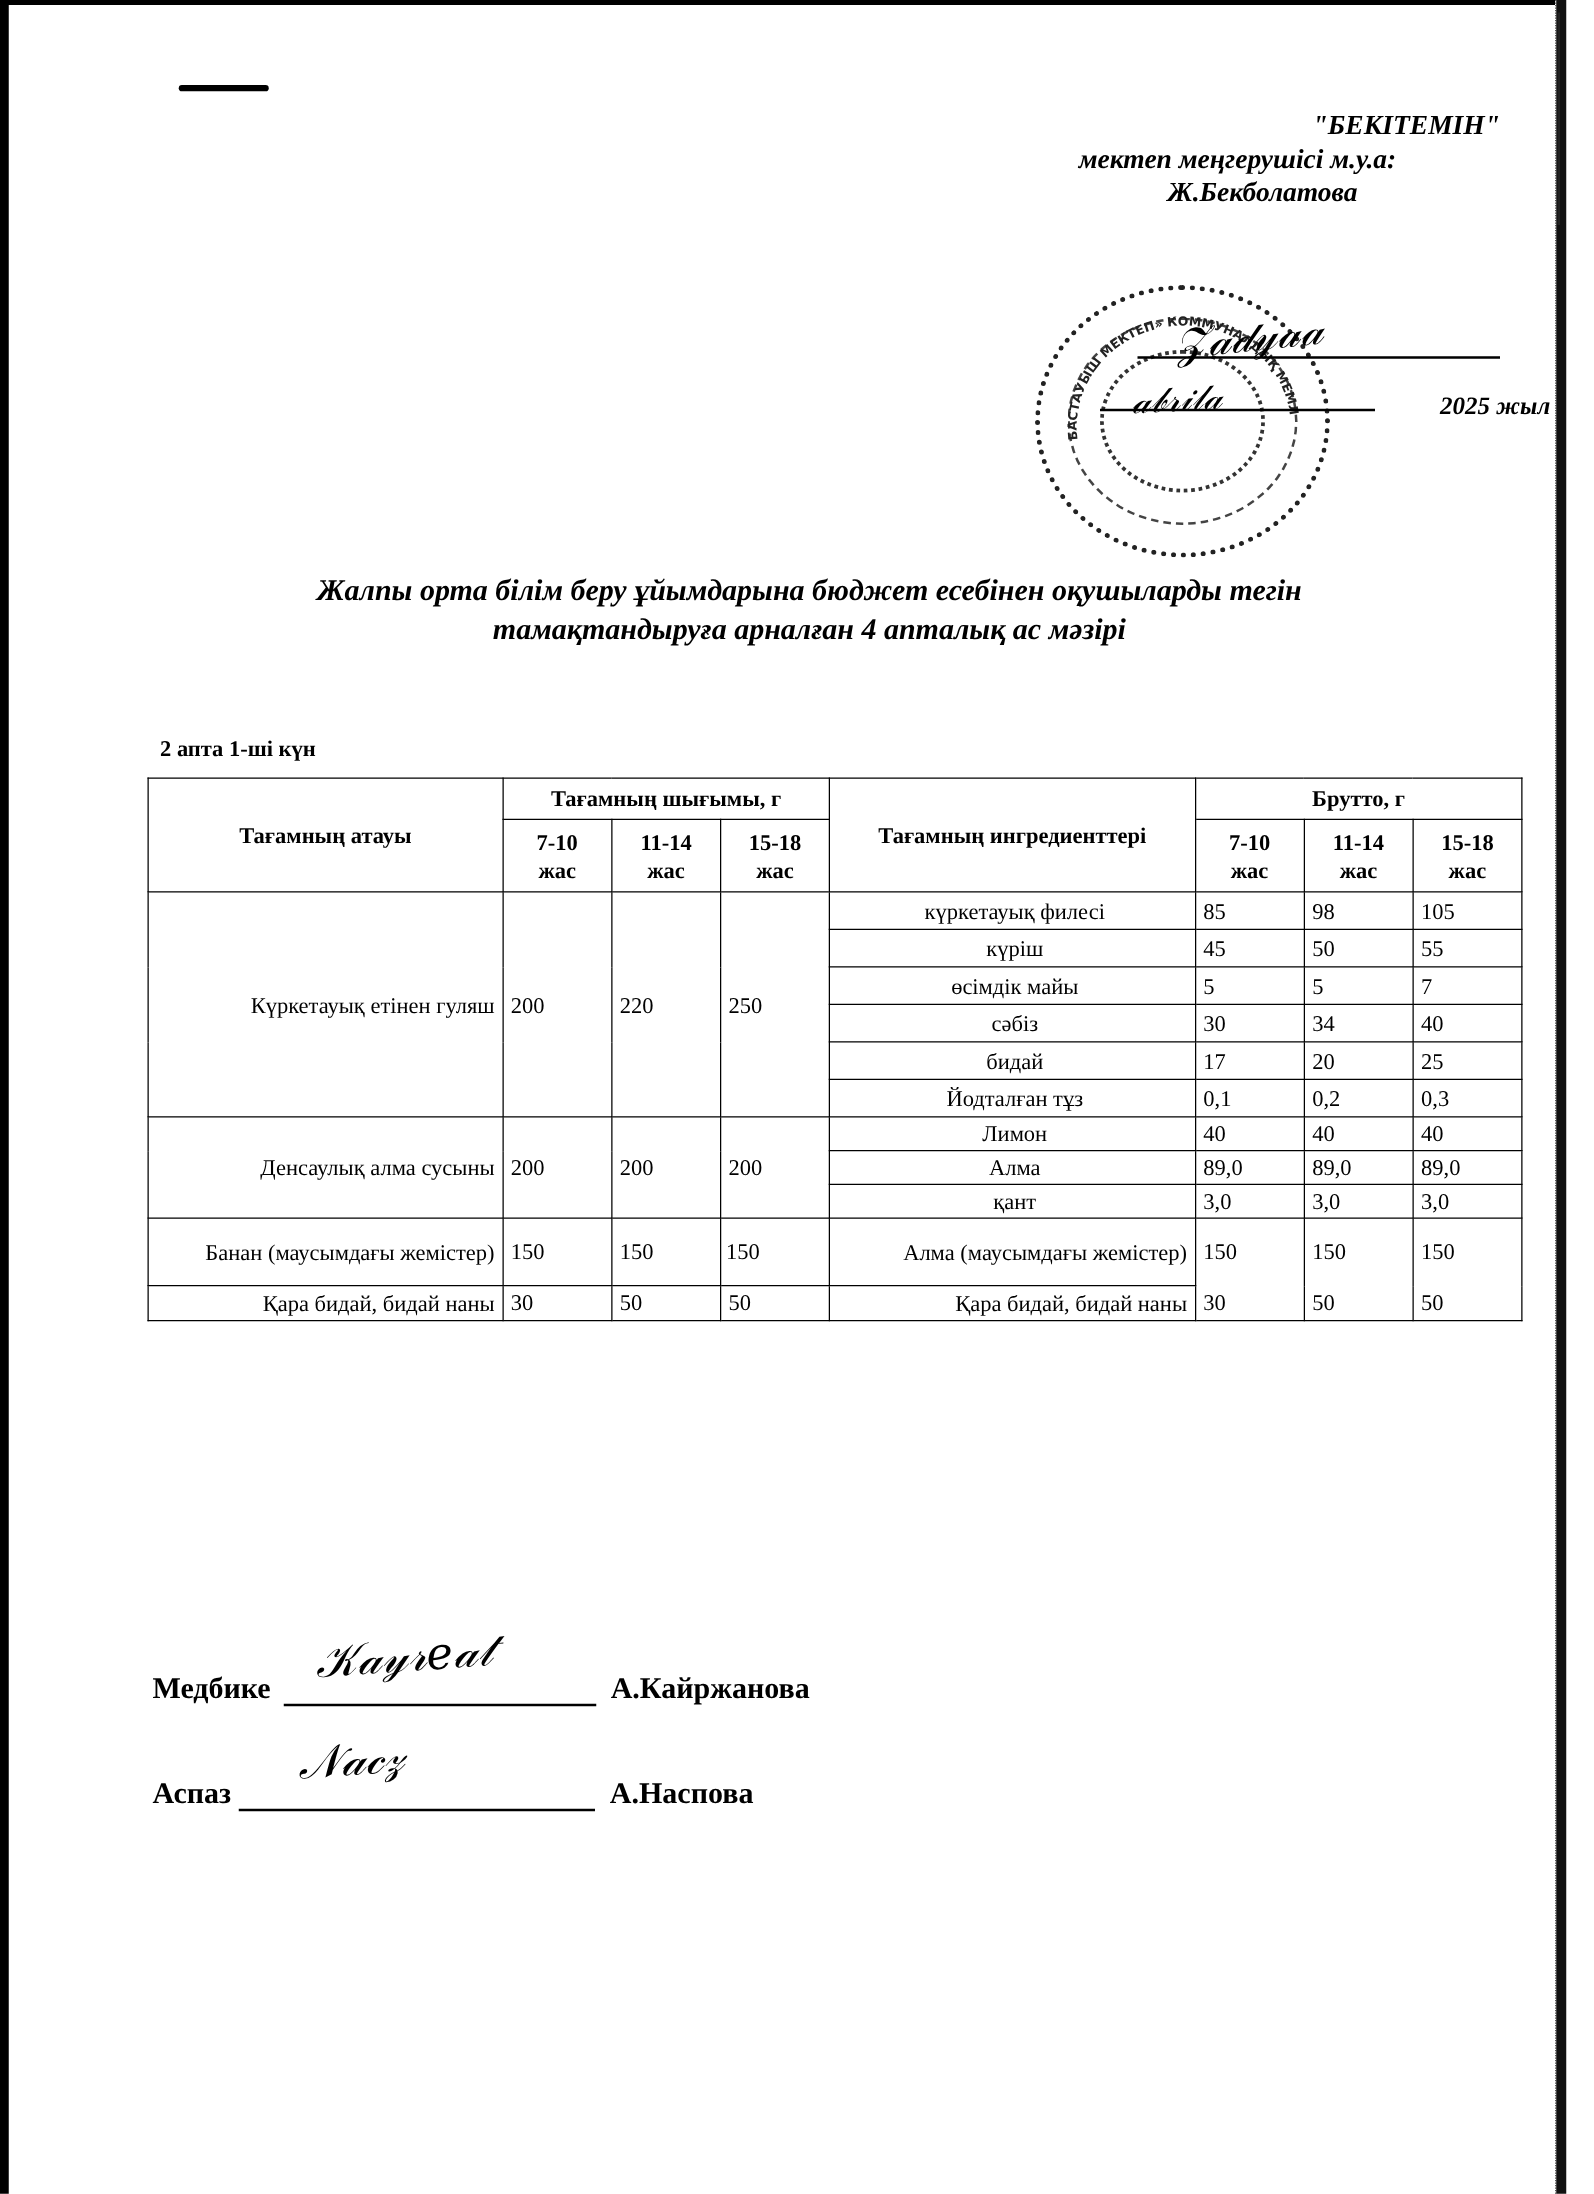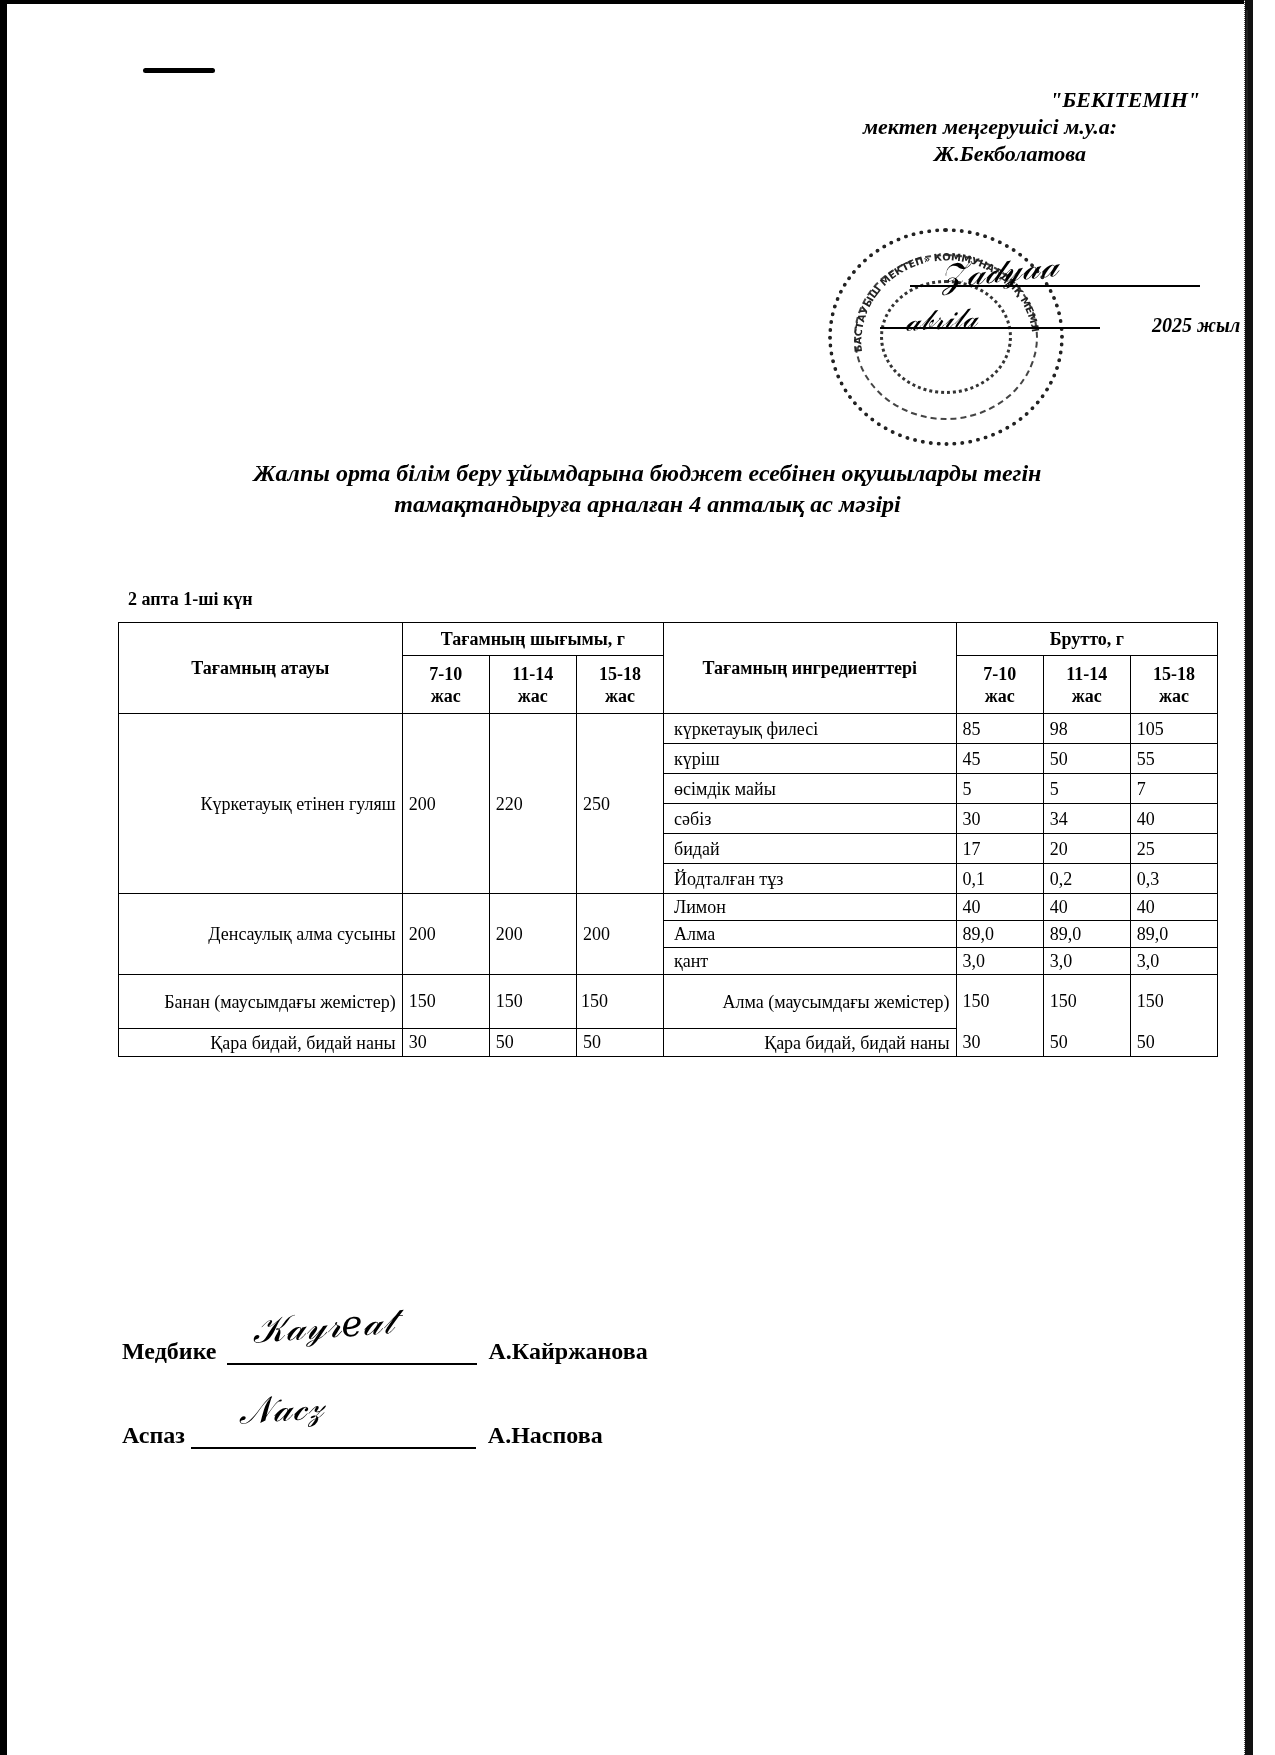--- a/index.html
+++ b/index.html
@@ -58,21 +58,21 @@
     border-collapse:collapse; font-size:18px;
   }
   table.menu td, table.menu th {
     border:1.5px solid #000; padding:0 6px;
   }
   table.menu th { font-weight:bold; text-align:center; line-height:22px; }
   .col-name { width:254px; }
   .col-age { width:78px; }
   .col-ingr { width:262px; }
   .num { text-align:left; }
-  .ingr { text-align:left; padding-left:10px !important;margin-top:46px; }
+  .ingr { text-align:center; padding-left:10px !important;margin-top:46px; }
   .dish { text-align:right; padding-left:10px !important; line-height:20px; }
   tr.r30 td { height:29px; line-height:20px; }
 
   .signoff { position:absolute; left:122px; font-weight:bold; font-size:24px; }
   .signoff .lbl, .signoff .name { display:inline-block; vertical-align:bottom; }
   .signoff .uline { display:inline-block; vertical-align:bottom; border-bottom:2px solid #000; height:1px; }
 </style>
 </head>
 <body>
 

